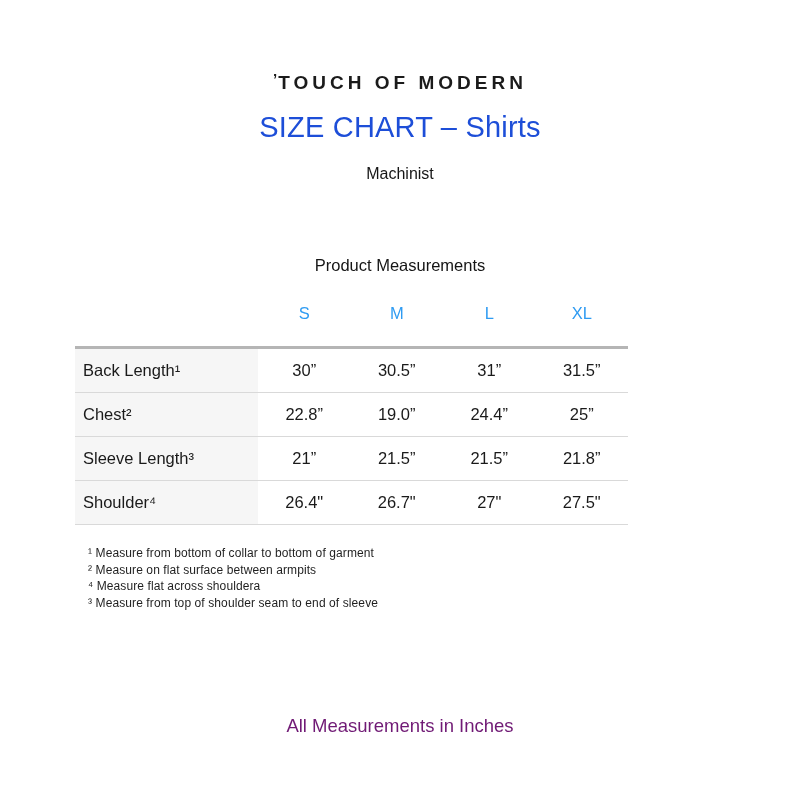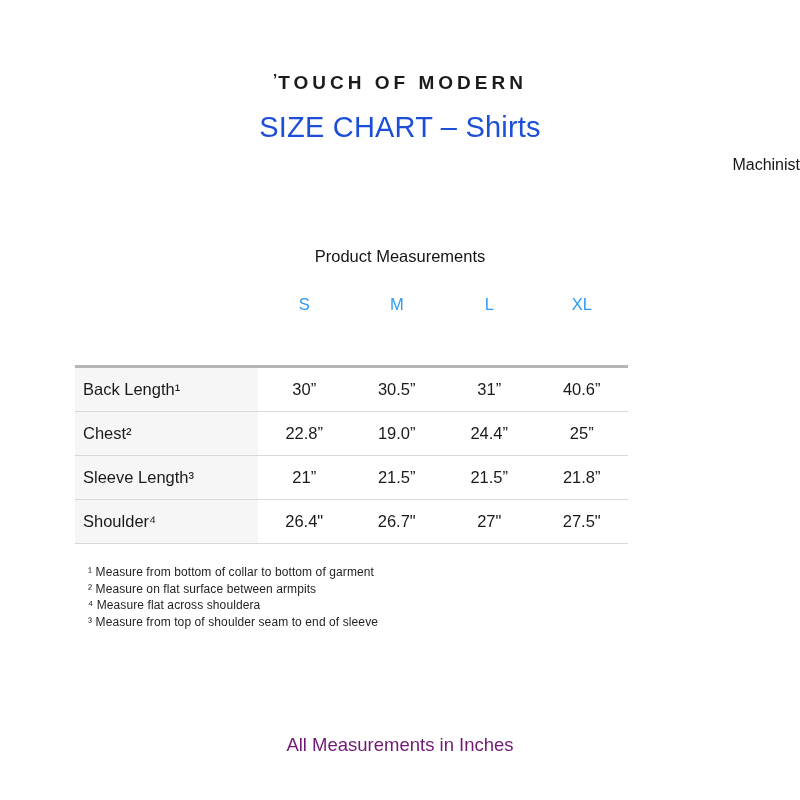--- a/index.html
+++ b/index.html
@@ -37,23 +37,23 @@
   }
   .title {
     text-align: center;
     font-size: 29px;
     font-weight: 400;
     color: #1d4ed8;
     margin: 17px 0 0 0;
     letter-spacing: 0.2px;
   }
   .subtitle {
-    text-align: right;
+    text-align: center;
     font-size: 16px;
-    margin-top: 12px;
+    margin-top: 21px;
     color: #161616;
   }
   .section-label {
     text-align: center;
     font-size: 16.5px;
     margin-top: 73px;
     color: #151515;
   }
   .size-table {
     width: 553px;
@@ -64,21 +64,20 @@
     grid-template-columns: 183px repeat(4, 1fr);
     padding-bottom: 23px;
   }
   .col-head {
     text-align: center;
     font-size: 16.5px;
     color: #2e9bf2;
   }
   .tbody {
     border-top: 3px solid #b5b5b5;
-    margin-top: 28px;
   }
   .trow {
     display: grid;
     grid-template-columns: 183px repeat(4, 1fr);
     height: 43px;
     align-items: stretch;
     border-bottom: 1px solid #d9d9d9;
   }
   .label-cell {
     background: #f6f6f6;
@@ -134,21 +133,21 @@
       <div class="col-head">XL</div>
     </div>
 
     <div class="tbody">
 
       <div class="trow">
         <div class="label-cell">Back Length¹</div>
         <div class="value-cell">30”</div>
         <div class="value-cell">30.5”</div>
         <div class="value-cell">31”</div>
-        <div class="value-cell">40.6”</div>
+        <div class="value-cell">31.5”</div>
       </div>
 
       <div class="trow">
         <div class="label-cell">Chest²</div>
         <div class="value-cell">22.8”</div>
         <div class="value-cell">19.0”</div>
         <div class="value-cell">24.4”</div>
         <div class="value-cell">25”</div>
       </div>
 

